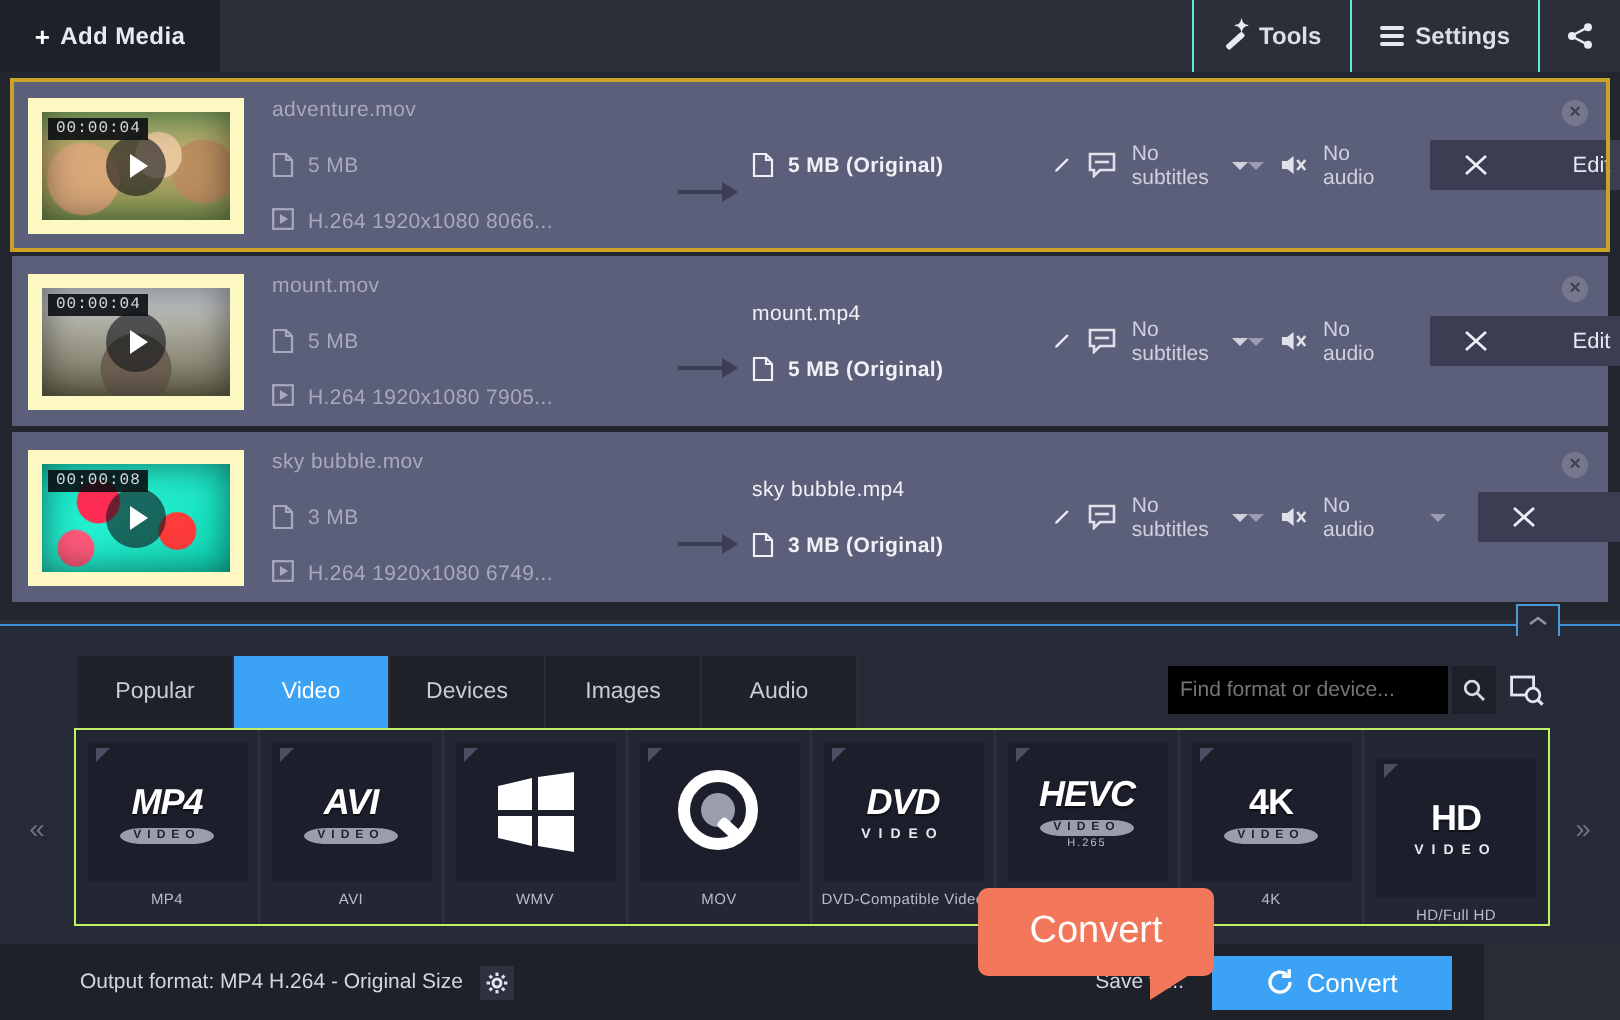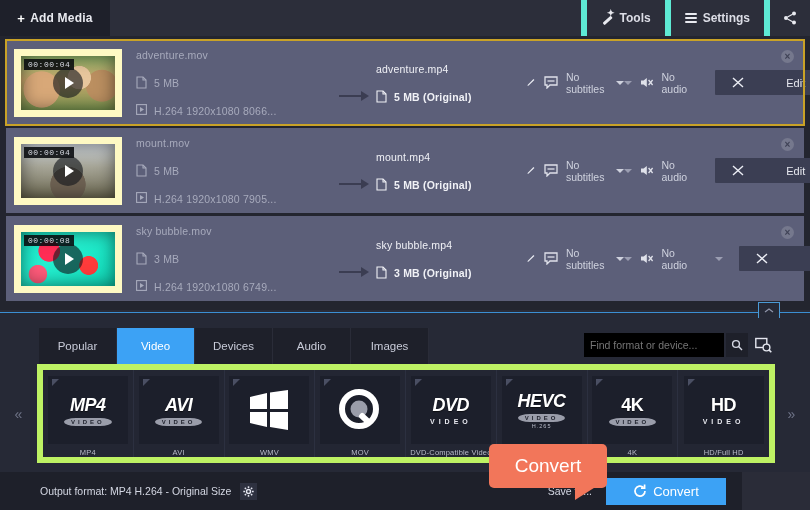--- a/index.html
+++ b/index.html
@@ -19,21 +19,21 @@
   .add-media {
     width: 110px; background: #1e202a; color: #e9eaf0;
     display: flex; align-items: center; justify-content: center;
     font-size: 12px; font-weight: bold; gap: 5px; letter-spacing: .2px;
   }
   .add-media .plus { font-size: 13px; color: #fff; }
   .topbar-spacer { flex: 1; }
   .topbtn {
     display: flex; align-items: center; gap: 6px; padding: 0 14px;
     color: #dcdde6; font-size: 12px; font-weight: bold;
-    border-left: 6px solid #5eead4;
+    border-left: 1px solid #5eead4;
   }
   .topbtn.share { padding: 0 13px; }
   .wand { width: 13px; height: 13px; position: relative; display:inline-block; }
   .wand:before {
     content:""; position:absolute; left:1px; top:7px; width:11px; height:2.5px;
     background:#e9eaf0; transform: rotate(-42deg); border-radius:1px;
   }
   .wand:after {
     content:"\2726"; position:absolute; right:-1px; top:-4px; font-size:9px; color:#e9eaf0;
   }
@@ -153,21 +153,21 @@
   .search-wrap { position:absolute; top:20px; right:35px; display:flex; align-items:center; }
   .search-box {
     width:140px; height:24px; background:#000000; display:flex; align-items:center;
     padding: 0 6px; color:#777b90; font-size:10.5px;
   }
   .search-go { width:22px; height:24px; background:#1e202a; display:flex; align-items:center; justify-content:center; margin-left:2px;}
   .dev-search { width:24px; height:24px; display:flex; align-items:center; justify-content:center; margin-left:3px;}
 
   .tilestrip {
     position:absolute; top:51px; left:37px; width:738px; height:99px;
-    background:#232633; border:6px solid #bef264; display:flex; align-items:stretch;
+    background:#232633; border:1px solid #bef264; display:flex; align-items:stretch;
   }
   .tile {
     width:92px; border-right:1px solid #2c3040; display:flex; flex-direction:column; align-items:center;
     padding-top:6px; position:relative;
   }
   .tile:last-child { border-right:none;justify-content:flex-end; }
   .tile .art {
     width:80px; height:70px; background:#1c1f2b; display:flex; align-items:center; justify-content:center;
     flex-direction:column; position:relative;
   }
@@ -275,23 +275,20 @@
                 <path d="M4 3l4 2.5L4 8z" fill="#a7aabc"></path>
               </svg>
             </span>
           <span class="txt">H.264 1920x1080 8066...</span>
         </div>
       </div>
       <div class="arrowcol">
         <div class="arrow-right"></div>
       </div>
       <div class="col-out">
-        <div class="line">
-          <span class="txt name">adventure.mp4</span>
-        </div>
         <div class="line">
           <span class="ic-file">
               <svg width="11" height="13" viewBox="0 0 11 13">
                 <path d="M1 1h6l3 3v8H1z" fill="none" stroke="#f0f1f6" stroke-width="1.1"></path>
                 <path d="M7 1v3h3" fill="none" stroke="#f0f1f6" stroke-width="1.1"></path>
               </svg>
             </span>
           <span class="txt">5 MB (Original)</span>
         </div>
       </div>
@@ -514,24 +511,24 @@
       <div class="tab">
           <span>Popular</span>
         </div>
       <div class="tab active">
           <span>Video</span>
         </div>
       <div class="tab">
           <span>Devices</span>
         </div>
       <div class="tab">
+          <span>Images</span>
+        </div>
+      <div class="tab">
           <span>Audio</span>
-        </div>
-      <div class="tab">
-          <span>Images</span>
         </div>
     </div>
 
     <div class="search-wrap">
       <input class="search-box" style="border: none; outline: none; font-family: &quot;Liberation Sans&quot;, sans-serif;" placeholder="Find format or device...">
       <div class="search-go">
         <svg width="12" height="12" viewBox="0 0 12 12">
             <circle cx="5" cy="5" r="3.4" fill="none" stroke="#d5d8e4" stroke-width="1.4"></circle>
             <line x1="7.6" y1="7.6" x2="11" y2="11" stroke="#d5d8e4" stroke-width="1.4"></line>
           </svg>

